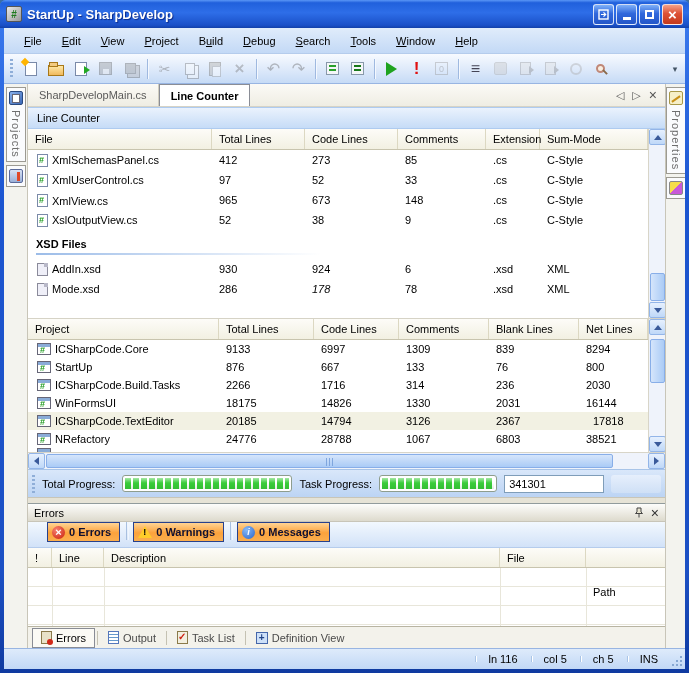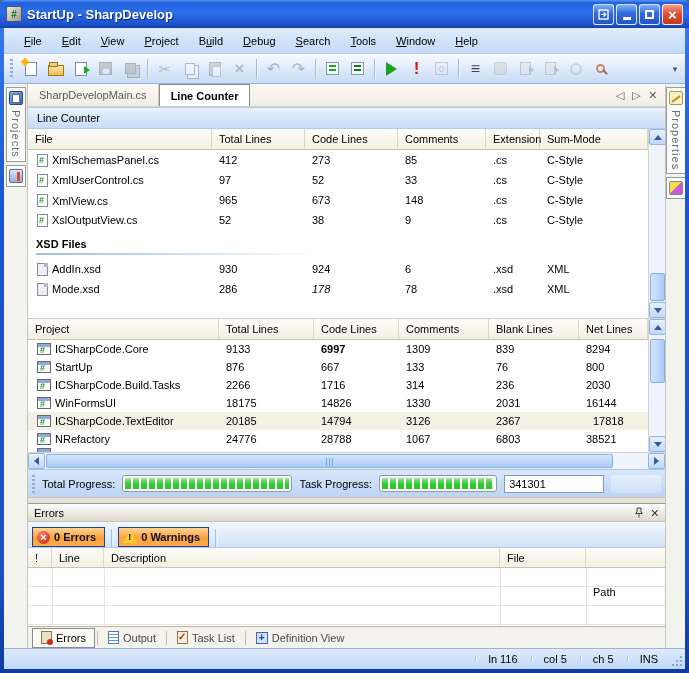--- a/index.html
+++ b/index.html
@@ -169,21 +169,21 @@
                     repeating-linear-gradient(90deg,#3ACC3A 0 6px,#fff 6px 8px)}
   .pvalue{width:100px;height:18px;background:#fff;border:1px solid #7F9DB9;padding:2px 4px}
   .pfiller{flex:1;height:18px;border-radius:3px;background:linear-gradient(180deg,#E6EFFC,#CFE0F6)}
 
   
   .gapband{height:6px;background:#E6E3D6;border-top:1px solid #C8C5B8}
   .errors{height:123px;display:flex;flex-direction:column;background:#fff;border-top:1px solid #919B9C}
   .eheader{height:18px;display:flex;align-items:center;padding:0 6px;
            background:linear-gradient(180deg,#FDFDFB,#DDDACD);border-bottom:1px solid #C8C5B8}
   .eheadicons{margin-left:auto;display:flex;align-items:center;gap:7px;color:#333}
-  .etoolbar{height:26px;display:flex;align-items:flex-end;padding-left:4px;gap:3px;
+  .etoolbar{height:26px;display:flex;align-items:flex-start;padding-left:19px;gap:3px;
             background:linear-gradient(180deg,#F2F8FE,#D2E2F8);border-bottom:1px solid #B5CCEC}
   .fbtn{height:20px;display:flex;align-items:center;gap:4px;padding:0 8px 0 4px;
         background:linear-gradient(180deg,#FFD494,#FBA23C 55%,#FBAE4E);
         border:1px solid #27418C;color:#101030;font-weight:bold}
   .fsep{width:1px;height:18px;background:#A8C0E0;box-shadow:2px 0 0 #F0F6FD;margin:0 3px}
   .ic-error,.ic-message{width:13px;height:13px;border-radius:50%;color:#fff;display:flex;align-items:center;justify-content:center;
         font-size:9px;font-weight:bold;flex:none}
   .ic-error{background:radial-gradient(circle at 35% 30%,#F88070,#C81E0A)}
   .ic-error::before{content:"×";font-size:11px}
   .ic-message{background:radial-gradient(circle at 35% 30%,#86BAF8,#2A62C8)}
@@ -446,21 +446,21 @@
               <span class="hcell" style="width: 95px;">Total Lines</span>
               <span class="hcell" style="width: 85px;">Code Lines</span>
               <span class="hcell" style="width: 90px;">Comments</span>
               <span class="hcell" style="width: 90px;">Blank Lines</span>
               <span class="hcell" style="width: 69px;">Net Lines</span>
             </div>
           <div id="proj-rows">
               <div class="trow prow">
                 <span class="tcell" style="width: 191px;"><span class="ic ic-project"></span>ICSharpCode.Core</span>
                 <span class="tcell" style="width: 95px;">9133</span>
-                <span class="tcell" style="width: 85px; font-weight: bold;">6997</span>
+                <span class="tcell" style="width: 85px;">6997</span>
                 <span class="tcell" style="width: 90px;">1309</span>
                 <span class="tcell" style="width: 90px;">839</span>
                 <span class="tcell" style="width: 69px;">8294</span>
               </div>
               <div class="trow prow">
                 <span class="tcell" style="width: 191px;"><span class="ic ic-project"></span>StartUp</span>
                 <span class="tcell" style="width: 95px;">876</span>
                 <span class="tcell" style="width: 85px;">667</span>
                 <span class="tcell" style="width: 90px;">133</span>
                 <span class="tcell" style="width: 90px;">76</span>
@@ -556,20 +556,24 @@
               <span class="fbtn">
                 <span class="ic ic-error"></span>
                 <span>0 Errors</span>
               </span>
               <span class="fsep"></span>
               <span class="fbtn">
                 <span class="ic ic-warning"></span>
                 <span>0 Warnings</span>
               </span>
               <span class="fsep"></span>
+              <span class="fbtn">
+                <span class="ic ic-message"></span>
+                <span>0 Messages</span>
+              </span>
             </div>
           <div class="egrid-head" id="egrid-head">
               <span class="hcell" style="width: 24px;">!</span>
               <span class="hcell" style="width: 52px;">Line</span>
               <span class="hcell" style="width: 396px;">Description</span>
               <span class="hcell" style="width: 86px;">File</span>
               <span class="hcell" style="width: 79px; margin-top: 44px;">Path</span>
             </div>
           <div class="egrid-body" id="egrid-body">
               <span class="vline" style="left: 24px;"></span>

